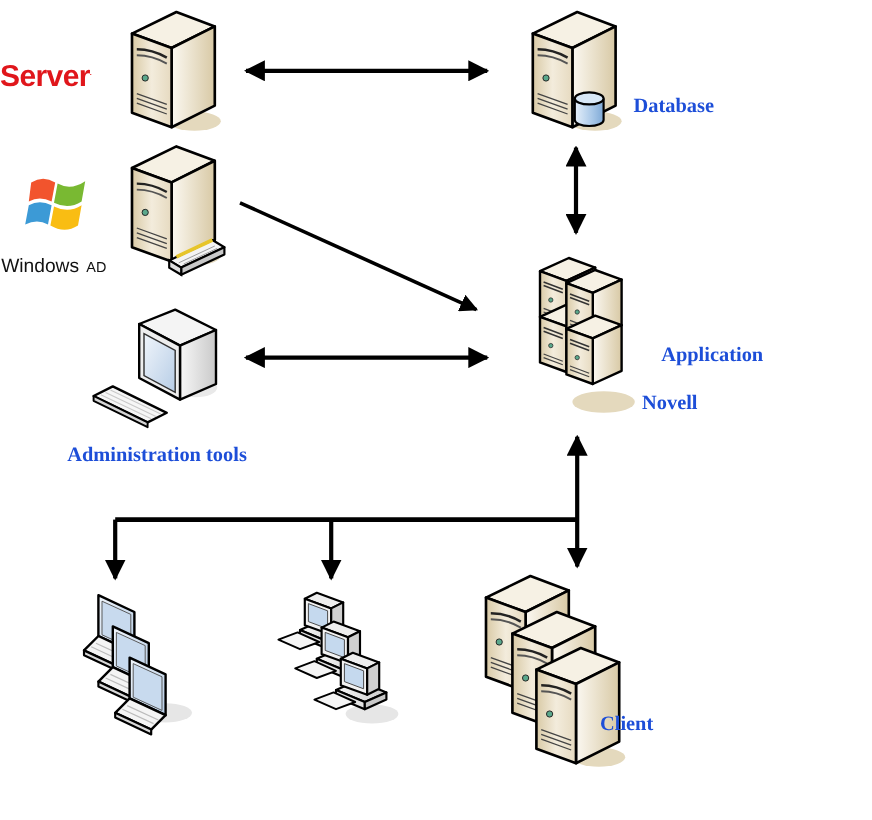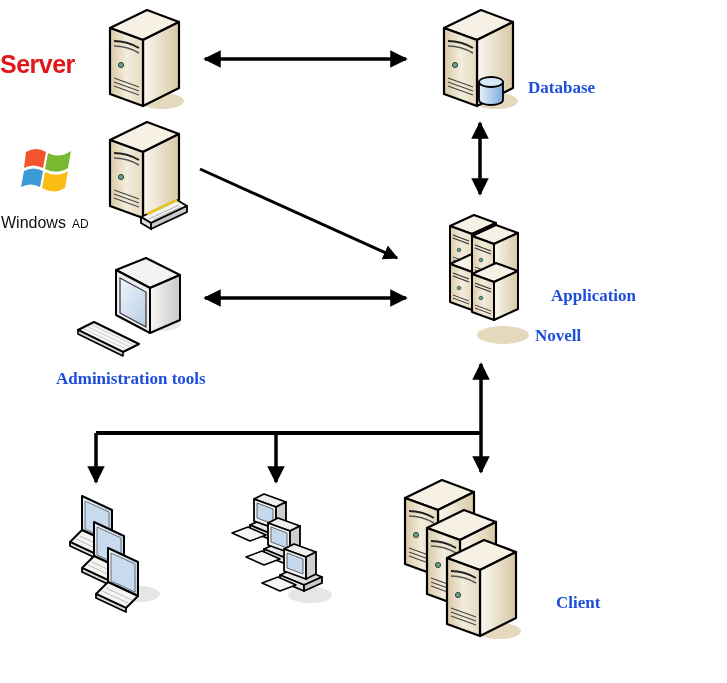--- a/index.html
+++ b/index.html
@@ -195,13 +195,13 @@
 
 <div class="win-text"><span>Windows</span><span class="ad">AD</span></div>
 
 <div class="lbl" style="left:528px; top:76px;">Database</div>
 
 <div class="lbl" style="left:535px; top:284px;margin-left:16px;">Application</div>
 <div class="lbl" style="left:535px; top:324px;">Novell</div>
 
 <div class="lbl" style="left:56px; top:367px;">Administration tools</div>
 
-<div class="lbl" style="left:556px; top:591px;">Client</div>
+<div class="lbl" style="left:500px; top:591px;">Client</div>
 
 </body></html>

